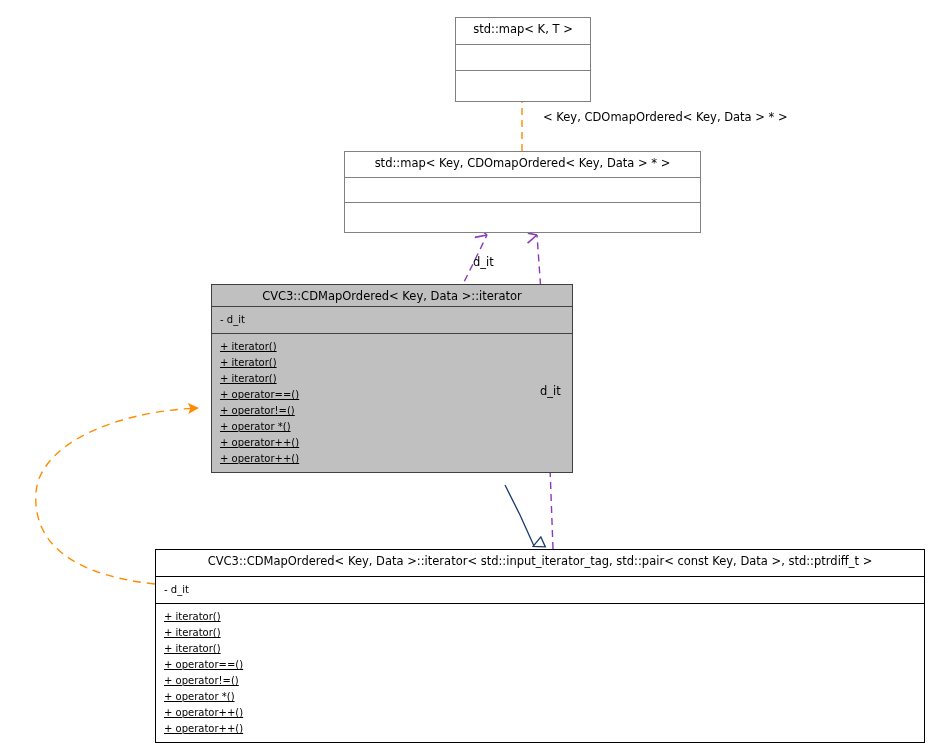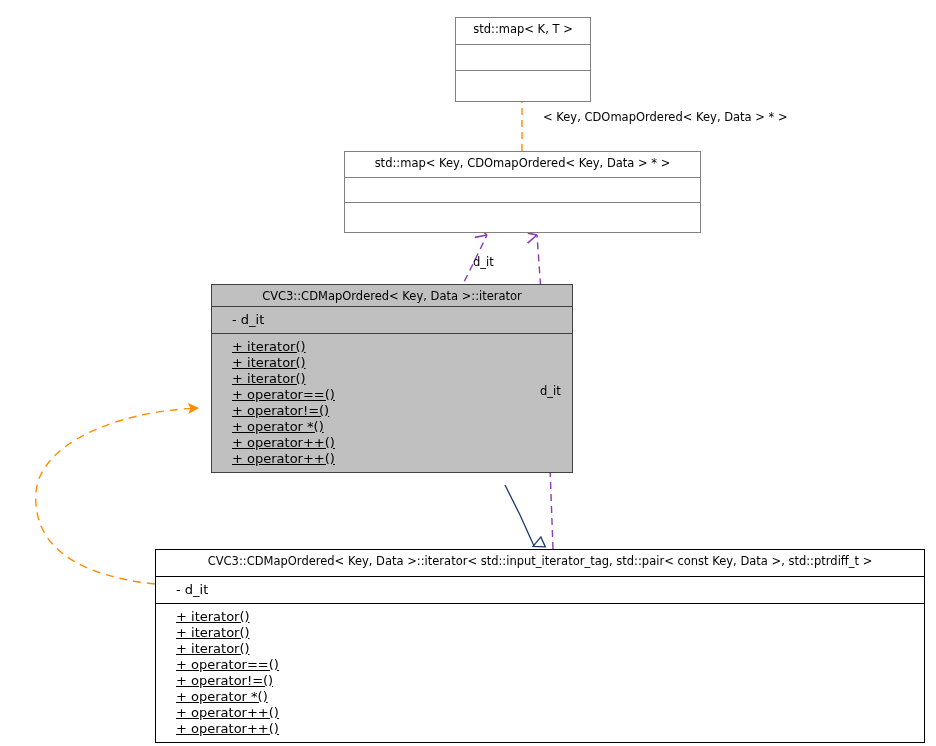--- a/index.html
+++ b/index.html
@@ -57,23 +57,23 @@
   .umlbox.plain > .compartment {
     border-bottom: 1px solid #000000;
   }
   .umlbox > .compartment {
     border-bottom: 1px solid #808080;
   }
   .umlbox > .compartment.last {
     border-bottom: none;
   }
   .attr-row, .meth-row {
-    font-size: 13px;
+    font-size: 10px;
     line-height: 16px;
-    padding-left: 20px;
+    padding-left: 8px;
     white-space: nowrap;
   }
   .attrs {
     padding: 5px 0 5px 0;
   }
   .meths {
     padding: 5px 0 6px 0;
     text-decoration: underline;
   }
   .emptyrow {

